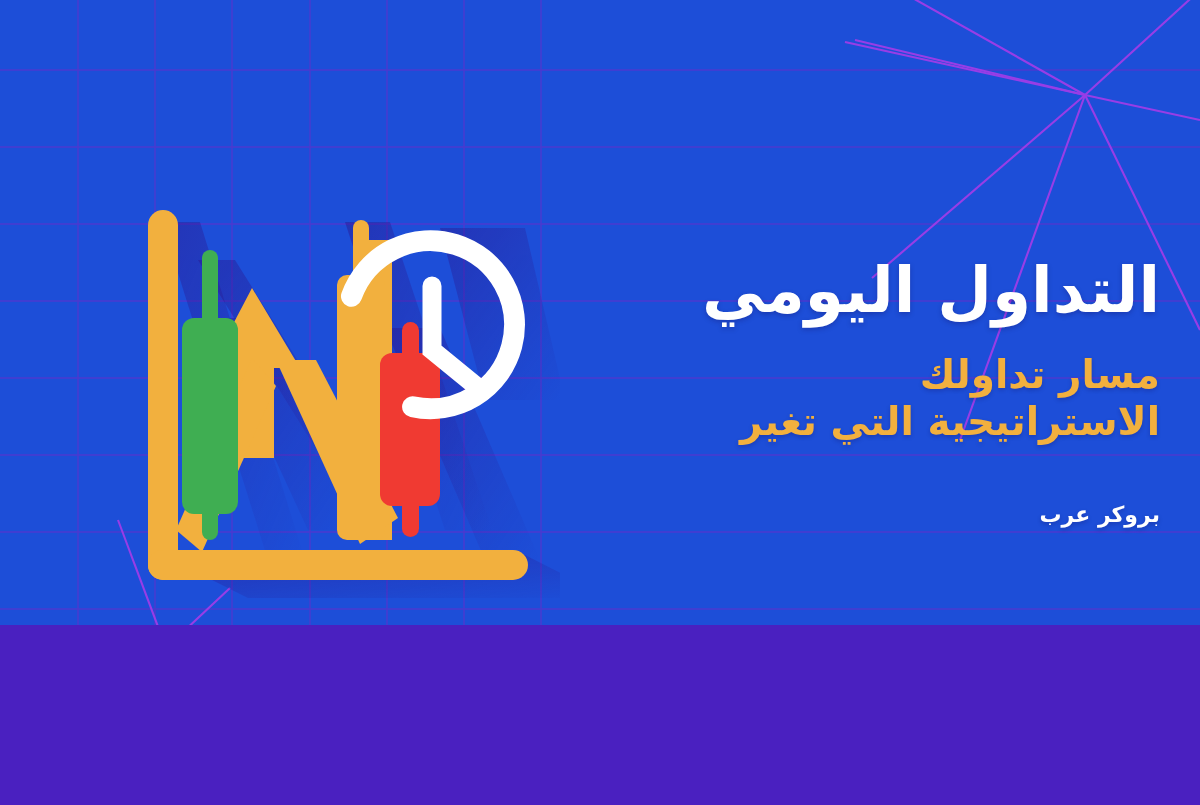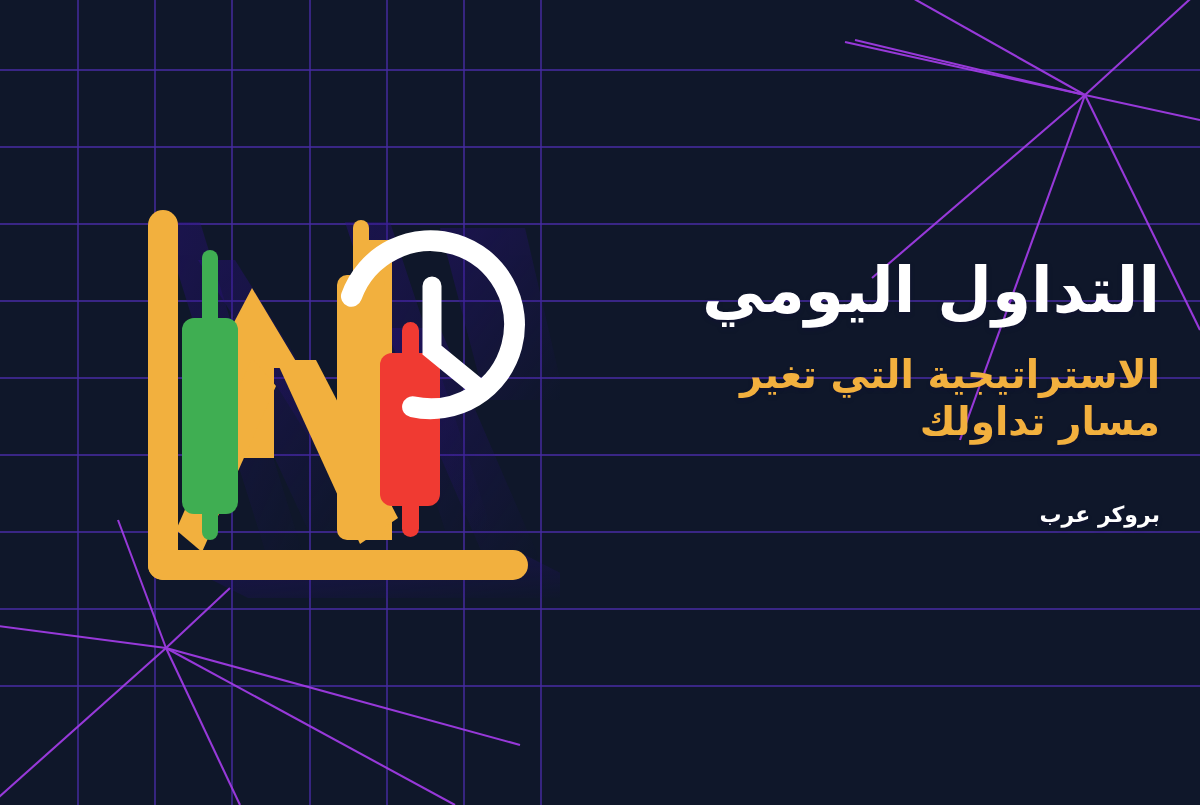--- a/index.html
+++ b/index.html
@@ -5,22 +5,22 @@
 <style>
   html,body{margin:0;padding:0;}
   body{
     width:1200px;height:805px;
     background:#4a20c0;
     font-family:"DejaVu Sans","Liberation Sans",sans-serif;
     overflow:hidden;
   }
   #stage{
     position:relative;
-    width:1200px;height:805px;
-    background:#0f172a;
+    width:1200px;height:625px;
+    background:#1d4ed8;
     overflow:hidden;
   }
 
   
   .bg-layer{position:absolute;inset:0;pointer-events:none;}
   .grid-svg,.rays-svg{position:absolute;inset:0;width:1200px;height:805px;}
 
   
   #logo{position:absolute;left:140px;top:200px;width:420px;height:400px;}
   #logo svg{width:420px;height:400px;display:block;}
@@ -229,20 +229,20 @@
                    " transform="rotate(-18 292 150)"></path>
           <path d="M292 86 L292 150 L336 186" stroke-width="19"></path>
         </g>
       </g>
     </svg>
   </div>
 
   <div id="text-col">
     <h1 id="headline">التداول اليومي</h1>
 
+    <p class="sub-line">مسار تداولك</p>
+
     <p class="sub-line">الاستراتيجية التي تغير</p>
 
-    <p class="sub-line">مسار تداولك</p>
-
     <div id="byline">بروكر عرب</div>
   </div>
 
 </div>
 
 </body></html>

